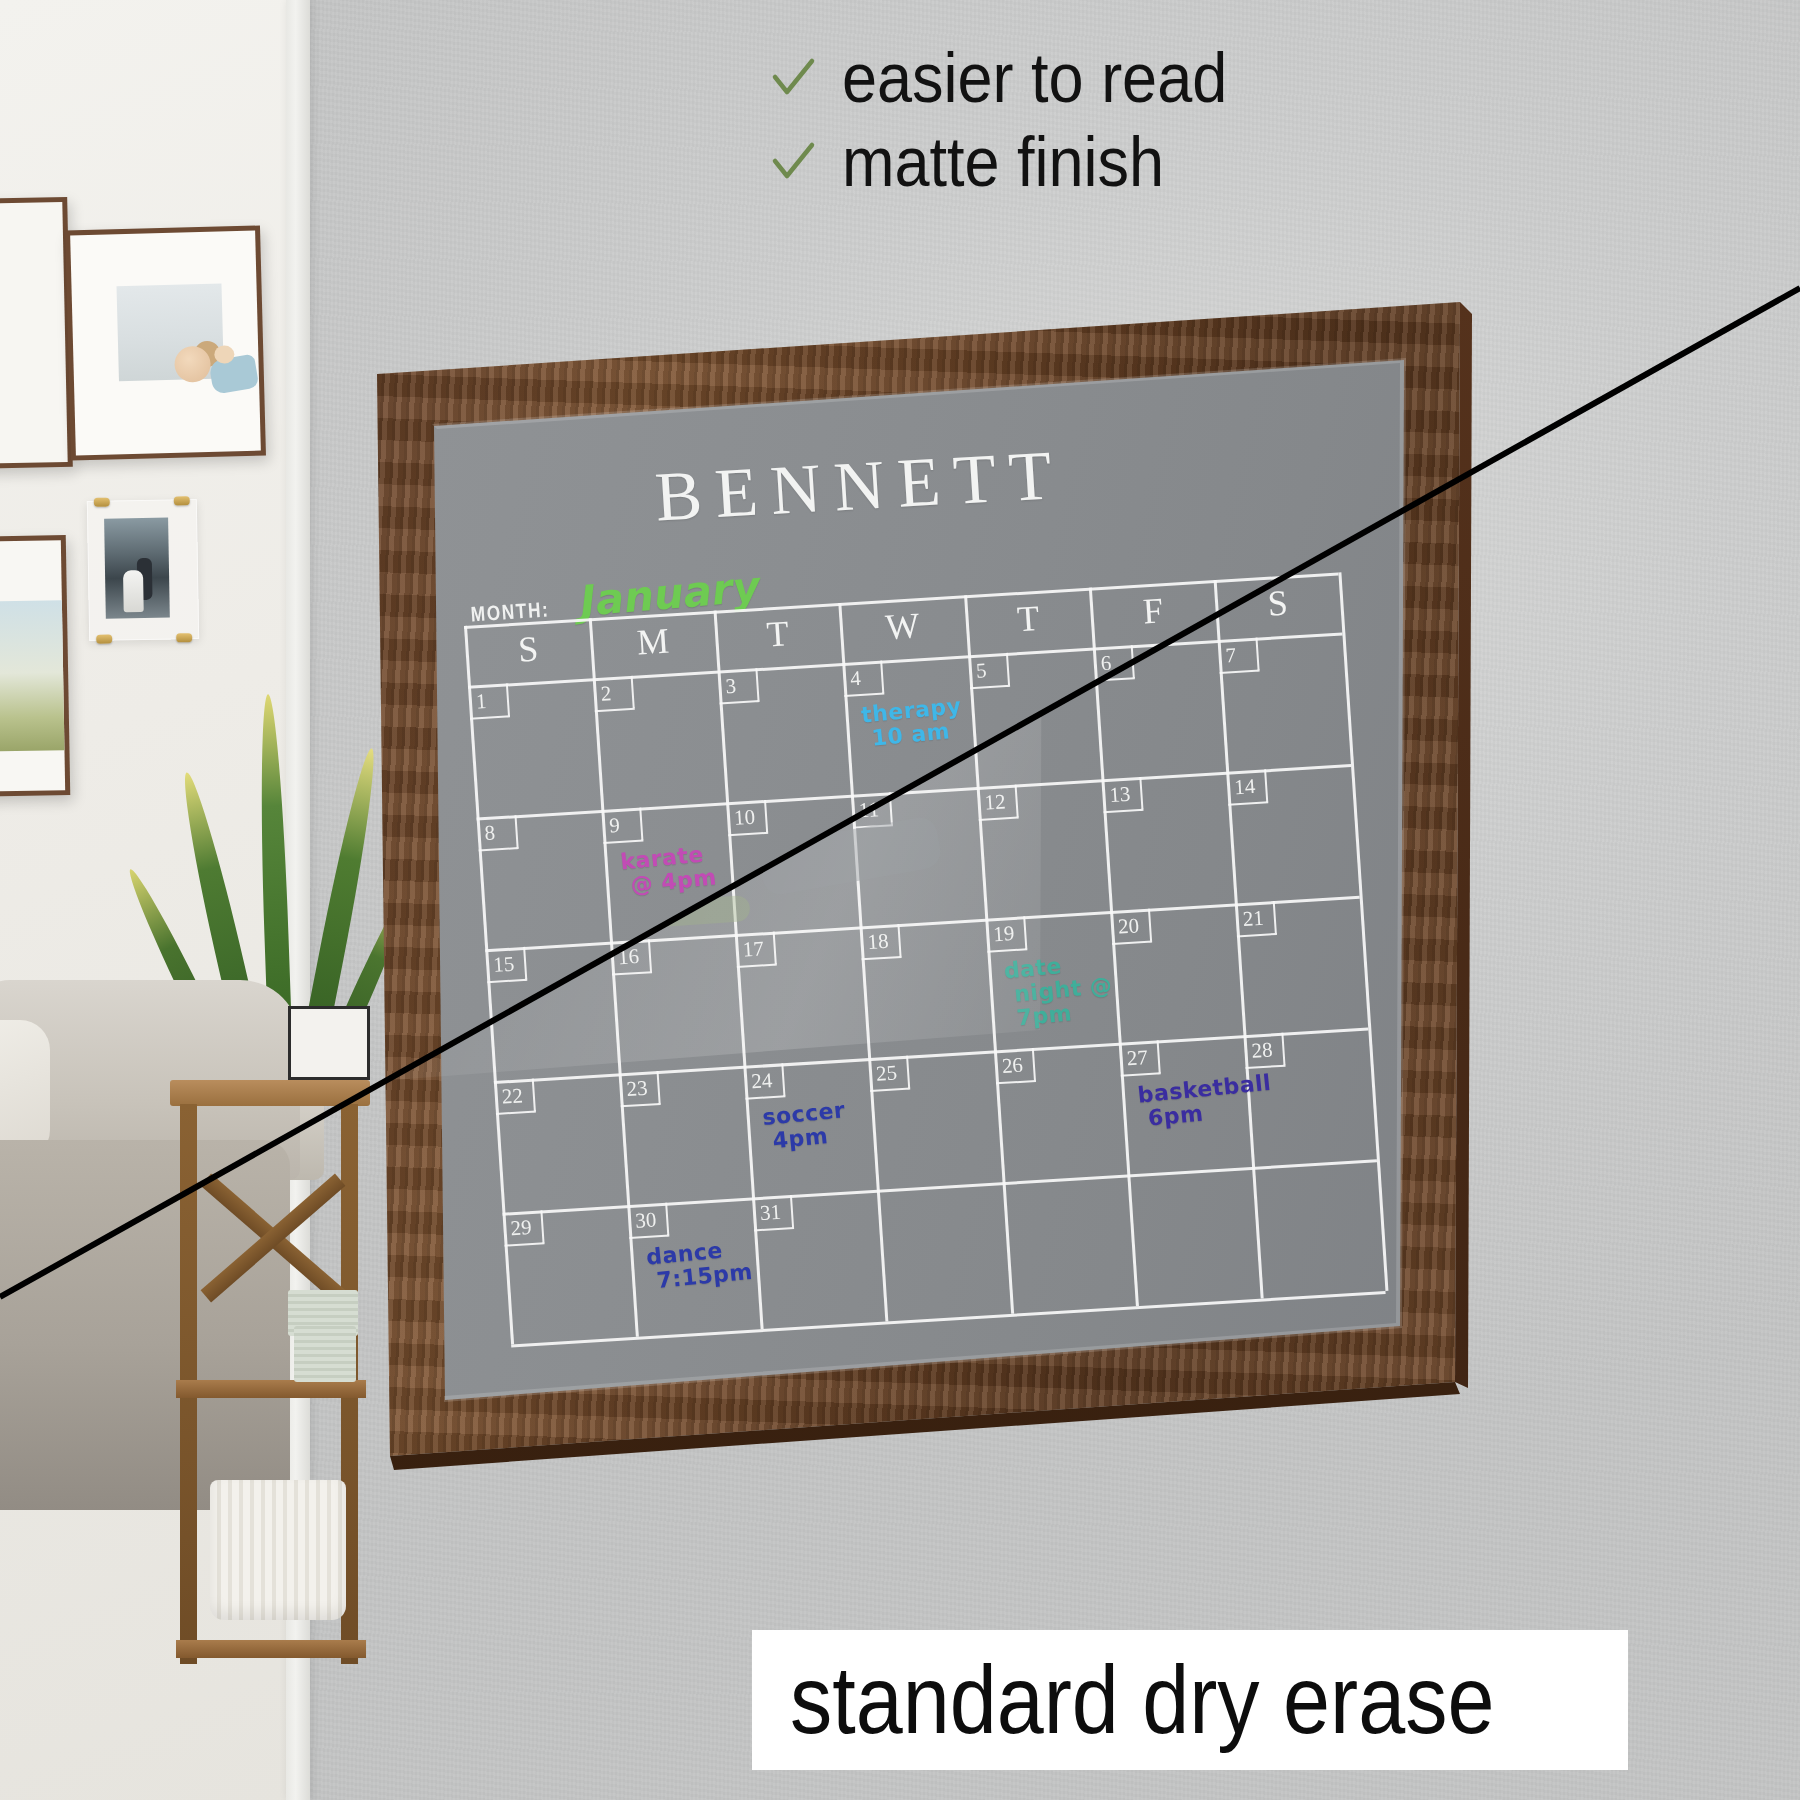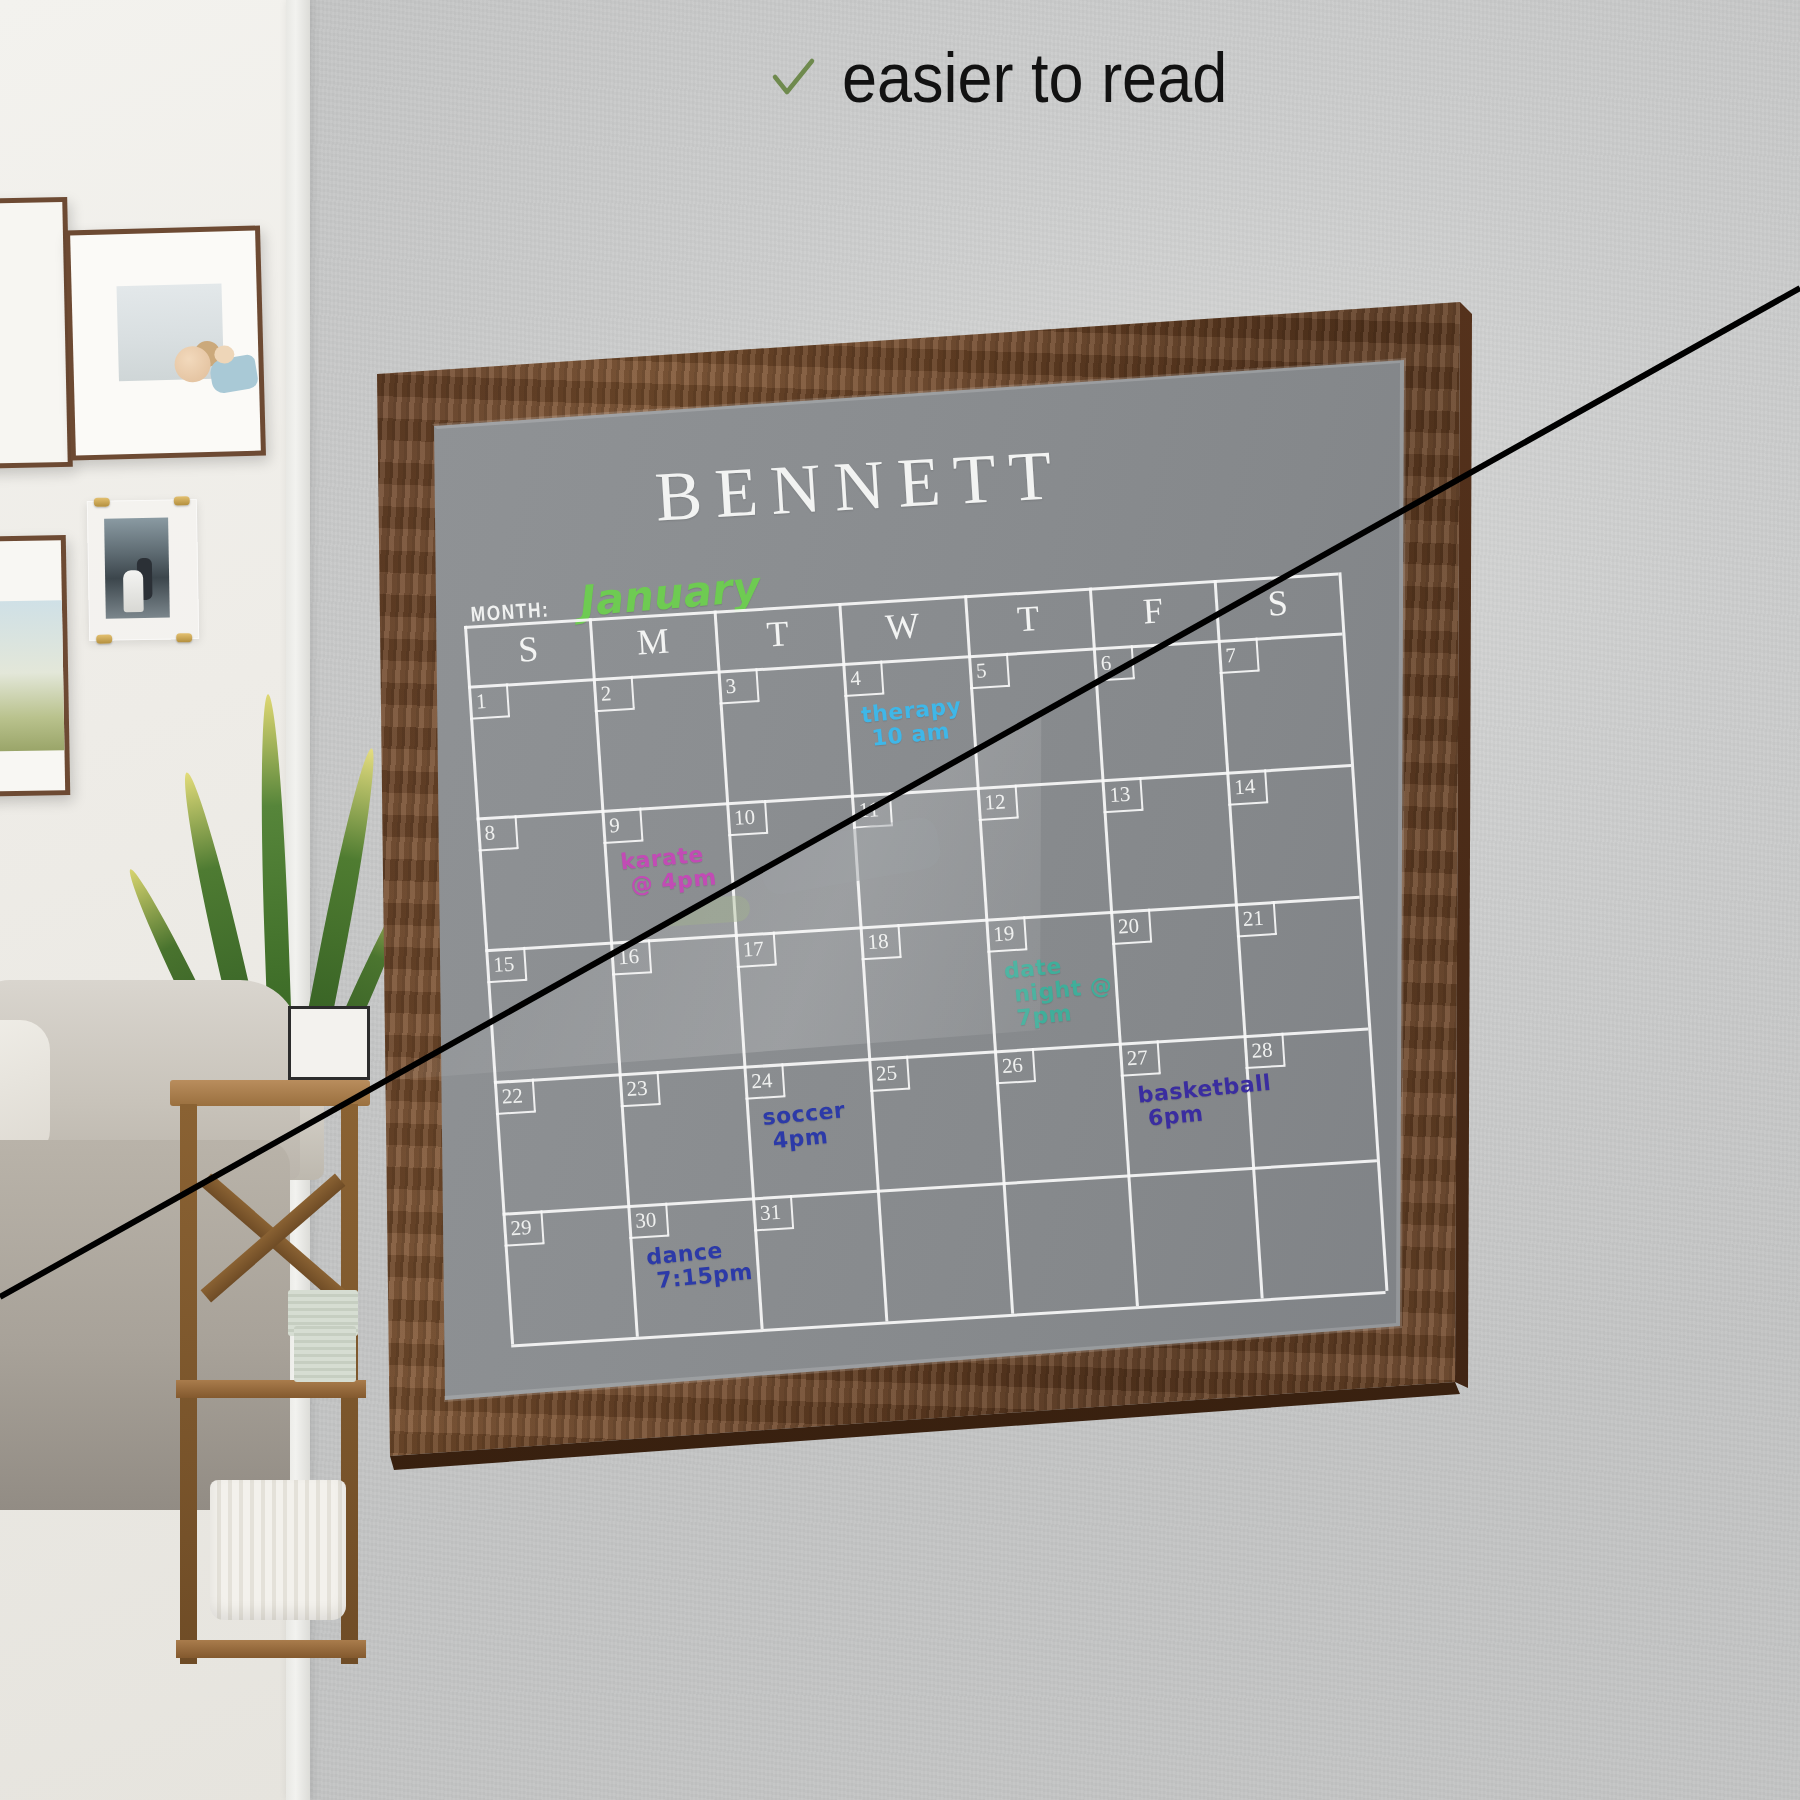--- a/index.html
+++ b/index.html
@@ -530,25 +530,36 @@
         </div>
       </div>
     </div>
   </div>
 
   <svg id="divider" viewBox="0 0 1800 1800">
     <line x1="1800" y1="288" x2="0" y2="1297" stroke="#000000" stroke-width="6"></line>
   </svg>
 
 
+  <div class="label-box" id="label-bottom">
+    <span class="label-text">standard dry erase</span>
+  </div>
 
   <div id="bullets">
       <div class="bullet">
         <span class="check">
           <svg width="46" height="46" viewBox="0 0 46 46">
             <path d="M5 22 L17 37 L42 6" fill="none" stroke="#6f8a4e" stroke-width="4.5" stroke-linecap="round" stroke-linejoin="round"></path>
           </svg>
         </span>
         <span class="bullet-text">easier to read</span>
       </div>
+      <div class="bullet">
+        <span class="check">
+          <svg width="46" height="46" viewBox="0 0 46 46">
+            <path d="M5 22 L17 37 L42 6" fill="none" stroke="#6f8a4e" stroke-width="4.5" stroke-linecap="round" stroke-linejoin="round"></path>
+          </svg>
+        </span>
+        <span class="bullet-text">matte finish</span>
+      </div>
     </div>
 
 </div>
 
 </body></html>

